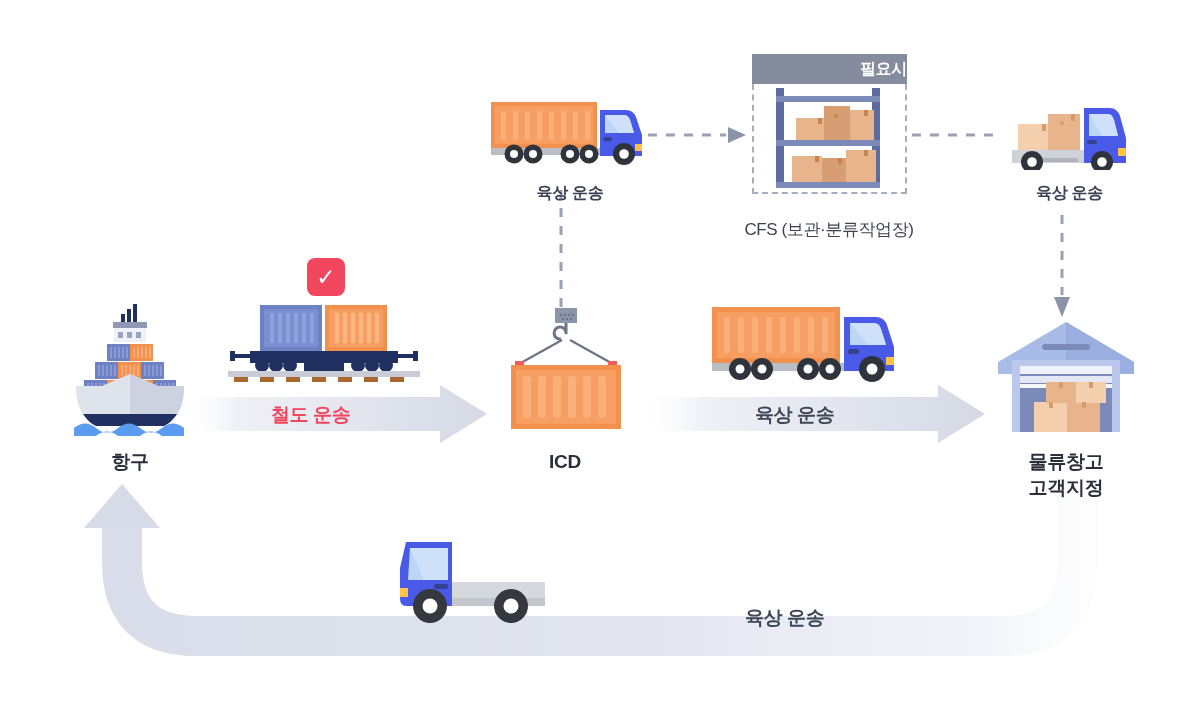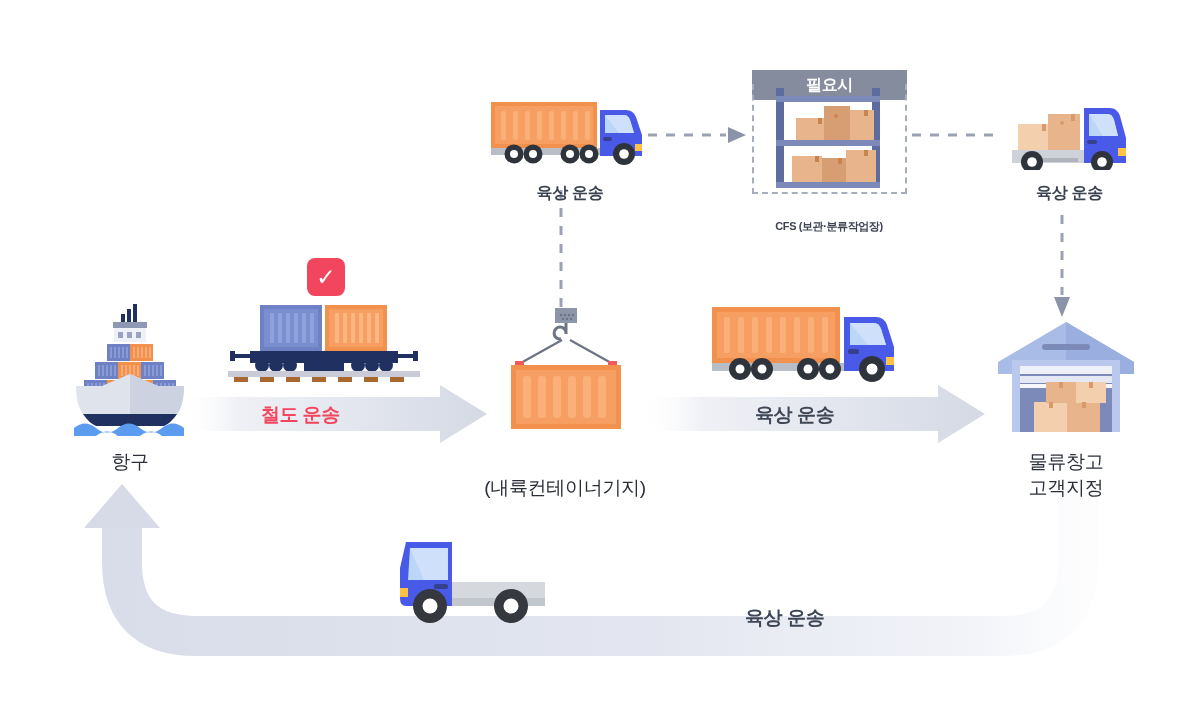--- a/index.html
+++ b/index.html
@@ -13,27 +13,27 @@
 
   
   .label {
     position: absolute;
     text-align: center;
     color: #2a2f3a;
     white-space: pre;
     line-height: 1.22;
   }
   .label-node {
-    font-size: 19px; font-weight: 400; letter-spacing: -0.3px;
+    font-size: 19px; font-weight: 700; letter-spacing: -0.3px;
   }
   .label-small {
     font-size: 16px; font-weight: 700; color: #3a4150; letter-spacing: -0.3px;
   }
   .label-cfs {
-    font-size: 11px; font-weight: 700; color: #3d4350; letter-spacing: -0.4px;
+    font-size: 17px; font-weight: 400; color: #3d4350; letter-spacing: -0.4px;
   }
   .arrow-text {
     position: absolute; font-size: 19px; font-weight: 700;
     letter-spacing: -0.4px; white-space: pre;
   }
   .arrow-text.rail { color: #f2465f; }
   .arrow-text.road { color: #3f4656; }
 
   
   .art { position: absolute; }
@@ -94,21 +94,21 @@
     <defs>
       <linearGradient id="gradArrow1" x1="0" y1="0" x2="1" y2="0">
         <stop offset="0%" stop-color="#ffffff" stop-opacity="0"></stop>
         <stop offset="18%" stop-color="#eceef4" stop-opacity="0.85"></stop>
         <stop offset="60%" stop-color="#e2e5ee"></stop>
         <stop offset="100%" stop-color="#d5d9e4"></stop>
       </linearGradient>
     </defs>
     <path d="M0 12 L258 12 L258 0 L305 29 L258 58 L258 46 L0 46 Z" fill="url(#gradArrow1)"></path>
   </svg>
-  <div class="arrow-text rail" style="left:261px; top:402px;font-family:Liberation Serif, serif;">철도 운송</div>
+  <div class="arrow-text rail" style="left:271px; top:402px;">철도 운송</div>
 
   <svg class="art" style="left:640px; top:385px; width:345px; height:58px;" viewBox="0 0 345 58">
     <defs>
       <linearGradient id="gradArrow2" x1="0" y1="0" x2="1" y2="0">
         <stop offset="0%" stop-color="#ffffff" stop-opacity="0"></stop>
         <stop offset="18%" stop-color="#eceef4" stop-opacity="0.85"></stop>
         <stop offset="60%" stop-color="#e2e5ee"></stop>
         <stop offset="100%" stop-color="#d5d9e4"></stop>
       </linearGradient>
     </defs>
@@ -265,21 +265,21 @@
     <rect x="13" y="62" width="100" height="54" fill="#f79f63"></rect>
     <g fill="#fbb07a">
       <rect x="20" y="68" width="8" height="42" rx="3"></rect>
       <rect x="35" y="68" width="8" height="42" rx="3"></rect>
       <rect x="50" y="68" width="8" height="42" rx="3"></rect>
       <rect x="65" y="68" width="8" height="42" rx="3"></rect>
       <rect x="80" y="68" width="8" height="42" rx="3"></rect>
       <rect x="95" y="68" width="8" height="42" rx="3"></rect>
     </g>
   </svg>
-  <div class="label label-node" style="left:470px; top:476px; width:190px;">(내륙컨테이너기지)</div>
+  <div class="label label-node" style="left:480px; top:450px; width:170px;">ICD</div>
 
   <svg class="art" style="left:708px; top:305px; width:200px; height:82px;" viewBox="0 0 200 82">
 
     <rect x="4" y="2" width="128" height="56" fill="#f2914e"></rect>
     <rect x="9" y="7" width="118" height="46" fill="#f79f63"></rect>
     <g fill="#fbb07a">
       <rect x="16" y="12" width="6" height="36" rx="2"></rect>
         <rect x="30" y="12" width="6" height="36" rx="2"></rect>
       <rect x="44" y="12" width="6" height="36" rx="2"></rect>
         <rect x="58" y="12" width="6" height="36" rx="2"></rect>
@@ -380,21 +380,21 @@
     <circle cx="82" cy="54" r="9.5" fill="#2f333b"></circle>
       <circle cx="82" cy="54" r="4" fill="#ffffff"></circle>
     <circle cx="101" cy="54" r="9.5" fill="#2f333b"></circle>
       <circle cx="101" cy="54" r="4" fill="#ffffff"></circle>
     <circle cx="136" cy="54" r="11" fill="#2f333b"></circle>
       <circle cx="136" cy="54" r="4.8" fill="#ffffff"></circle>
   </svg>
   <div class="label label-small" style="left:490px; top:183px; width:160px;">육상 운송</div>
 
   <div class="art" style="left:752px; top:54px; width:155px; height:30px; background:#858c9e;
-              display:flex; align-items:center; justify-content:center;margin-top:16px;">
+              display:flex; align-items:center; justify-content:flex-end;">
     <span style="color:#ffffff; font-size:16px; font-weight:700; letter-spacing:-0.3px;">필요시</span>
   </div>
   <div class="art" style="left:752px; top:84px; width:155px; height:110px;
               border:2px dashed #a6adbd; border-top:none;"></div>
 
   <svg class="art" style="left:768px; top:88px; width:120px; height:102px;" viewBox="0 0 120 102">
 
     <rect x="8" y="0" width="8" height="100" fill="#5d6b9e"></rect>
     <rect x="104" y="0" width="8" height="100" fill="#5d6b9e"></rect>
 

